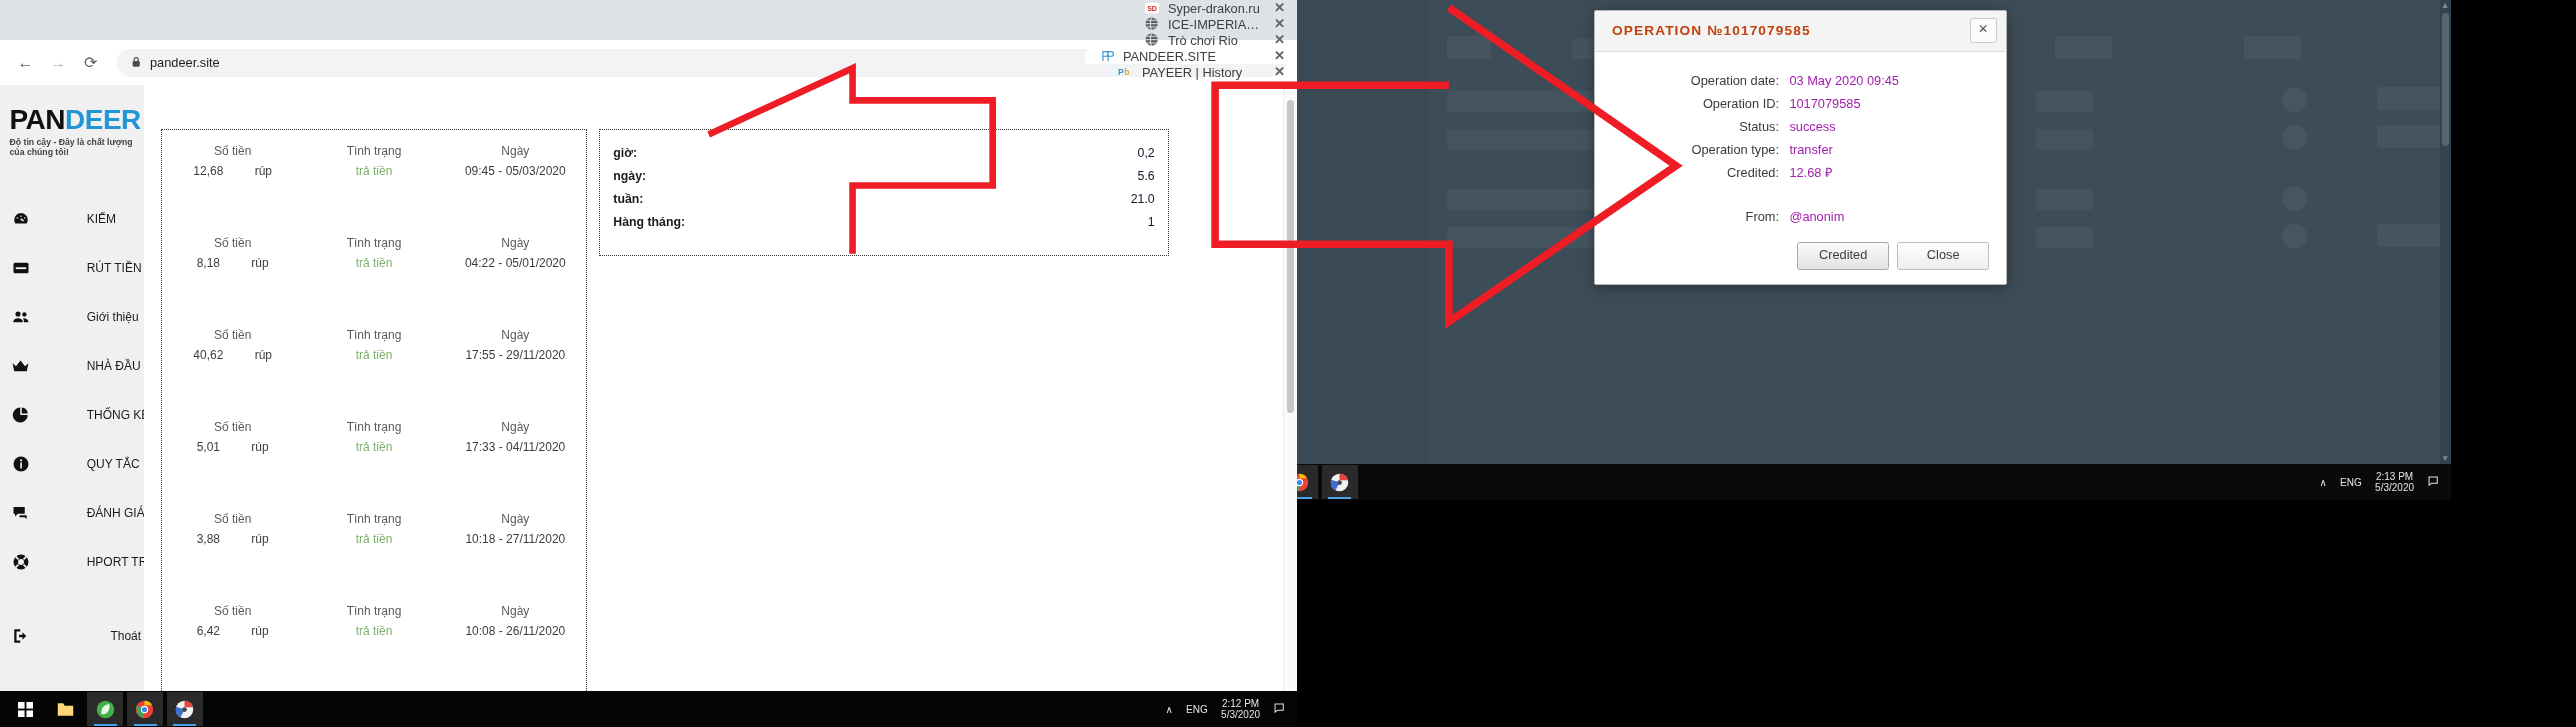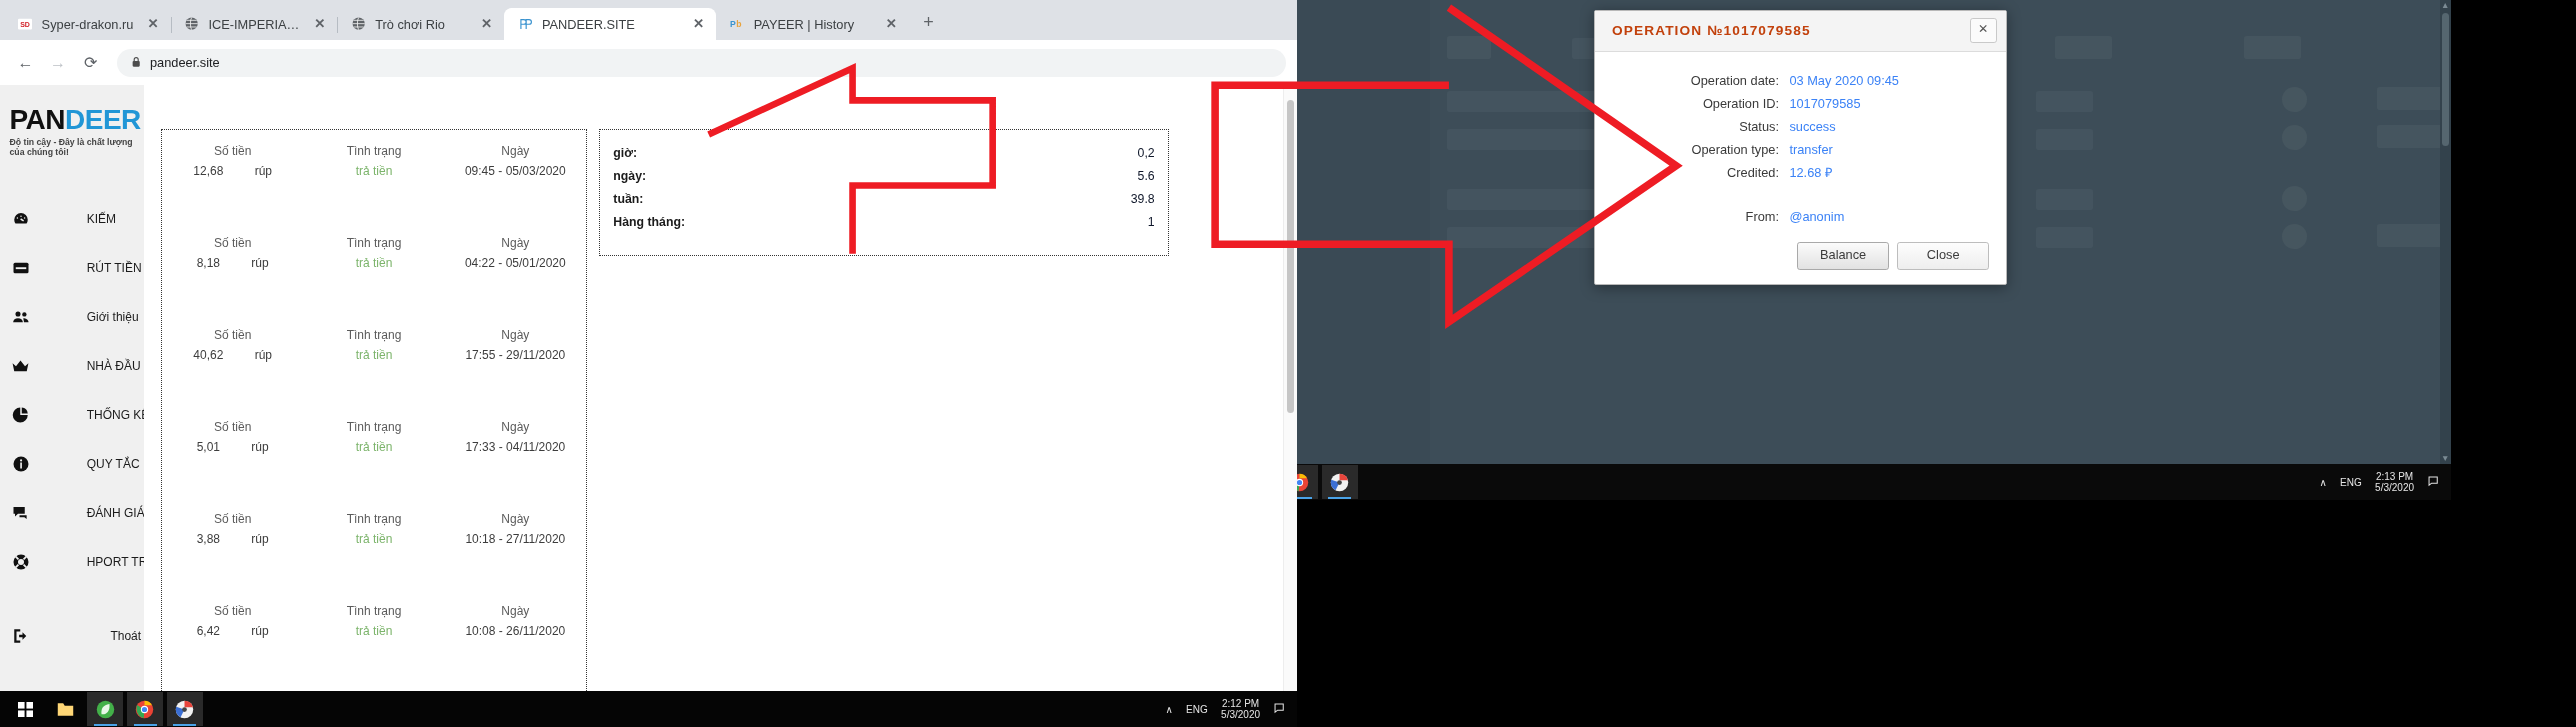--- a/index.html
+++ b/index.html
@@ -31,30 +31,30 @@
   
   .op-modal{position:absolute;left:1594px;top:9.5px;width:411px;height:273px;background:#fff;border:0.9px solid #b8b8b8;
             box-shadow:0 2.8px 13.3px rgba(0,0,0,.35);border-radius:1.9px;}
   .op-head{height:40px;background:#f4f4f4;border-bottom:0.9px solid #dcdcdc;display:flex;align-items:center;padding:0 9.5px 0 17px;}
   .op-title{flex:1;font-size:13.7px;letter-spacing:1.1px;color:#c2410c;font-weight:600;}
   .op-close{width:24.6px;height:23px;border:0.9px solid #c9c9c9;border-radius:2.8px;background:#fbfbfb;color:#555;
             font-size:12.3px;line-height:21px;text-align:center;cursor:pointer;}
   .op-body{padding:17px 24.6px 0 17px;}
   .op-line{display:flex;font-size:12.8px;line-height:23px;color:#3f3f3f;}
   .op-lbl{width:167px;text-align:right;padding-right:10.4px;color:#3a3a3a;}
-  .op-val{flex:1;color:#3b82f6;}
+  .op-val{flex:1;color:#a21caf;}
   .op-from{margin-top:21px;}
   .op-foot{position:absolute;right:17px;bottom:13.3px;display:flex;gap:8.5px;}
   .op-btn{min-width:63px;height:26.5px;padding:0 13.3px;font-size:12.8px;color:#3b3b3b;border:0.9px solid #bdbdbd;border-radius:2.8px;
           background:linear-gradient(#fdfdfd,#eeeeee);cursor:pointer;line-height:24.6px;text-align:center;}
   .op-btn.primary{background:linear-gradient(#fbfbfb,#e2e2e2);border-color:#a9a9a9;}
 
   
   .chrome-win{position:absolute;left:0;top:0;width:1297px;height:727px;background:#fff;overflow:hidden;}
-  .tabstrip{height:40px;background:#dee1e6;display:flex;align-items:flex-end;padding-left:3.8px;}
+  .tabstrip{height:40px;background:#dee1e6;display:flex;align-items:flex-end;padding-left:3.8px;flex-direction:column;}
   .tab{height:32px;display:flex;align-items:center;gap:8.5px;padding:0 9.5px 0 13.3px;font-size:12.8px;color:#3c4043;
        border-radius:7.6px 7.6px 0 0;min-width:142px;max-width:218px;position:relative;}
   .tab.active{background:#fff;}
   .tab .fav{width:16px;height:16px;flex:none;display:flex;align-items:center;justify-content:center;}
   .tab .ttl{flex:1;white-space:nowrap;overflow:hidden;text-overflow:ellipsis;}
   .tab .x{width:16px;height:16px;flex:none;color:#5f6368;font-size:13.3px;line-height:15px;text-align:center;cursor:pointer;font-weight:600;}
   .tab .sep{position:absolute;right:-0.9px;top:8.5px;height:16px;width:0.9px;background:#b6bcc3;}
   .newtab{width:28px;height:28px;color:#5f6368;font-size:18px;text-align:center;line-height:26.5px;margin-left:5.7px;margin-bottom:2.8px;cursor:pointer;}
 
   .omnibar{height:45px;background:#fff;display:flex;align-items:center;padding:0 11.4px;gap:4.7px;border-bottom:0.9px solid #dadce0;}
@@ -283,21 +283,21 @@
       <div class="op-line">
         <div class="op-lbl">Credited:</div>
         <div class="op-val">12.68 ₽</div>
       </div>
       <div class="op-line op-from">
         <div class="op-lbl">From:</div>
         <div class="op-val">@anonim</div>
       </div>
     </div>
     <div class="op-foot">
-      <div class="op-btn primary">Balance</div>
+      <div class="op-btn primary">Credited</div>
       <div class="op-btn">Close</div>
     </div>
   </div>
 
   <div class="chrome-win">
 
     <div class="tabstrip">
       <div class="tab" style="width:144px">
         <span class="fav">
           <svg width="14" height="12.3" viewBox="0 0 26 20" style="font-size:13.5px">
@@ -571,21 +571,21 @@
           <div class="stat-row" style="margin-top:12.3px">
             <span class="sk">giờ:</span>
             <span class="sv">0,2</span>
           </div>
           <div class="stat-row">
             <span class="sk">ngày:</span>
             <span class="sv">5.6</span>
           </div>
           <div class="stat-row">
             <span class="sk">tuần:</span>
-            <span class="sv">39.8</span>
+            <span class="sv">21.0</span>
           </div>
           <div class="stat-row">
             <span class="sk">Hàng tháng:</span>
             <span class="sv">1</span>
           </div>
         </div>
 
         <div class="chatbtn">
           <span class="cico">
             <svg width="14" height="13.3" viewBox="0 0 24 22" fill="none" stroke="#fff" stroke-width="2">

